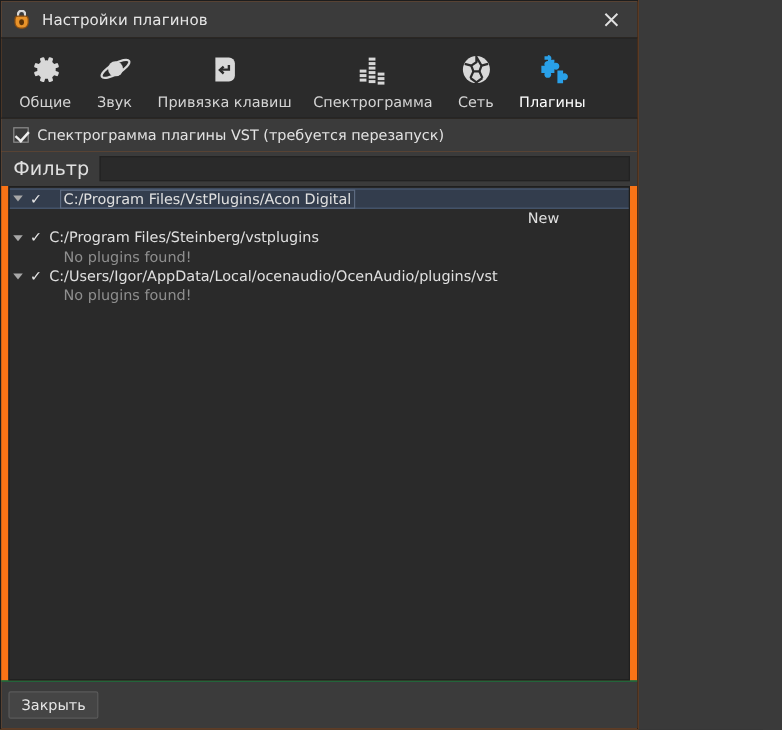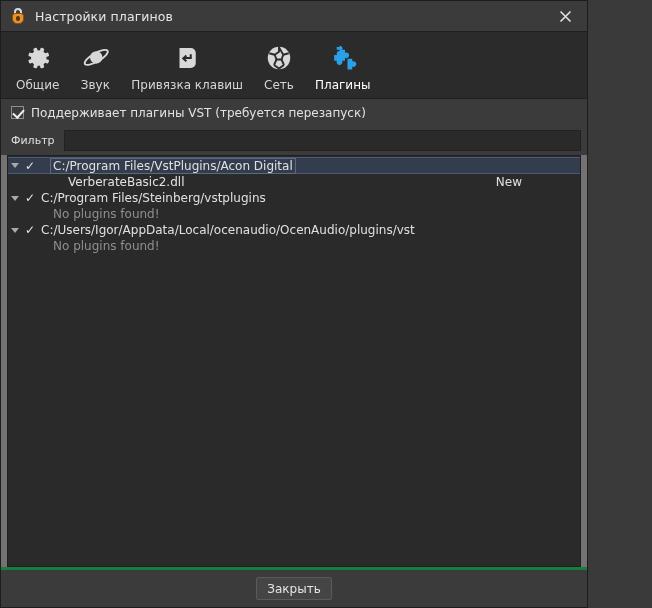--- a/index.html
+++ b/index.html
@@ -5,23 +5,23 @@
   * { box-sizing: border-box; margin: 0; padding: 0; }
   html, body {
     width: 652px; height: 608px;
     background: #3a3a3a;
     font-family: "DejaVu Sans", "Liberation Sans", sans-serif;
     font-size: 12px;
     color: #dcdcdc;
     overflow: hidden;
   }
   .window {
-    width: 588px; height: 608px;
+    width: 532px; height: 608px;
     display: flex; flex-direction: column;
-    background: #737373;
+    background: #f97316;
     border: 1px solid #1d1d1d;
   }
 
   
   .titlebar {
     height: 30px; flex: 0 0 30px;
     background: #3b3b3b;
     display: flex; align-items: center;
     padding-left: 8px;
     position: relative;
@@ -90,21 +90,21 @@
   }
   .chk-label { font-size: 12px; color: #e2e2e2; }
 
   
   .filter-row {
     flex: 0 0 29px; height: 29px;
     display: flex; align-items: center;
     padding: 0 6px 0 10px;
     background: #3b3b3b;
   }
-  .filter-label { font-size: 11px; color: #e0e0e0; margin-right: 9px; }
+  .filter-label { font-size: 16px; color: #e0e0e0; margin-right: 9px; }
   .filter-input {
     flex: 1 1 auto; height: 21px;
     background: #2a2a2a;
     border: 1px solid #222;
     color: #dcdcdc; font-size: 12px;
     padding: 0 4px;
     font-family: "DejaVu Sans", "Liberation Sans", sans-serif;
     outline: none;
   }
 
@@ -162,21 +162,21 @@
     position: absolute; right: 58px; color: #e0e0e0;
   }
 
   
   .btnbar {
     flex: 0 0 40px; height: 40px;
     display: flex; align-items: center;
     padding: 0 6px;
     background: #3b3b3b;
   }
-  .btnbar.bottom { border-top: 3px solid #15803d; justify-content: center; }
+  .btnbar.bottom { border-top: 1px solid #15803d; justify-content: flex-start; }
   .spacer { flex: 1 1 auto; }
   .btn {
     background: #454545;
     border: 1px solid #5a5a5a;
     color: #e6e6e6;
     font-size: 12px;
     font-family: "DejaVu Sans", "Liberation Sans", sans-serif;
     height: 23px;
     padding: 0 10px;
     border-radius: 2px;
@@ -234,20 +234,41 @@
       <div class="tb-icon">
         <svg width="30" height="30" viewBox="0 0 24 24">
           <path fill="#d8d8d8" d="M6 4h9a4 4 0 014 4v8a4 4 0 01-4 4H6V4z"></path>
           <path d="M15 9v3H9.5" stroke="#2b2b2b" stroke-width="1.6" fill="none"></path>
           <path d="M11.5 10 L9 12.3 L11.5 14.6" stroke="#2b2b2b" stroke-width="1.6" fill="none"></path>
         </svg>
       </div>
       <div class="tb-label">Привязка клавиш</div>
     </div>
 
+    <div class="tb-item">
+      <div class="tb-icon">
+        <svg width="30" height="30" viewBox="0 0 24 24">
+          <g fill="#d8d8d8">
+            <rect x="3" y="12" width="4.5" height="2"></rect>
+              <rect x="3" y="15" width="4.5" height="2"></rect>
+              <rect x="3" y="18" width="4.5" height="2"></rect>
+            <rect x="9" y="4" width="4.5" height="2"></rect>
+              <rect x="9" y="7" width="4.5" height="2"></rect>
+              <rect x="9" y="10" width="4.5" height="2"></rect>
+            <rect x="9" y="13" width="4.5" height="2"></rect>
+              <rect x="9" y="16" width="4.5" height="2"></rect>
+              <rect x="9" y="19" width="4.5" height="2"></rect>
+            <rect x="15" y="14" width="4.5" height="2"></rect>
+              <rect x="15" y="17" width="4.5" height="2"></rect>
+              <rect x="15" y="20" width="4.5" height="2"></rect>
+          </g>
+        </svg>
+      </div>
+      <div class="tb-label">Спектрограмма</div>
+    </div>
 
     <div class="tb-item">
       <div class="tb-icon">
         <svg width="30" height="30" viewBox="0 0 24 24">
           <circle cx="12" cy="12" r="9" fill="#d8d8d8"></circle>
           <g fill="none" stroke="#2b2b2b" stroke-width="1.5">
             <path d="M12 3.5 L12 7 L8.6 9.4 L10 13.2 L14 13.2 L15.4 9.4 Z"></path>
             <path d="M8.6 9.4 L4.2 8.2 M15.4 9.4 L19.8 8.2 M10 13.2 L8 17.6 M14 13.2 L16 17.6 M8 17.6 L12 20.5 L16 17.6"></path>
           </g>
         </svg>
@@ -262,41 +283,40 @@
           <path fill="#29a0e8" d="M15.6 12.6h3.8v2.2c.3-.2.6-.3 1-.3 1.2 0 2.2 1 2.2 2.3s-1 2.3-2.2 2.3c-.4 0-.7-.1-1-.3v2.3h-3.8v-8.5z"></path>
         </svg>
       </div>
       <div class="tb-label">Плагины</div>
     </div>
 
   </div>
 
   <div class="options">
     <div class="chk checked"></div>
-    <div class="chk-label">Поддерживает плагины VST (требуется перезапуск)</div>
+    <div class="chk-label">Спектрограмма плагины VST (требуется перезапуск)</div>
   </div>
 
   <div class="filter-row">
     <div class="filter-label">Фильтр</div>
     <input class="filter-input" type="text" value="" style="">
   </div>
 
   <div class="tree-wrap">
     <div class="tree">
 
       <div class="row group selected">
         <div class="arrow">
             <i></i>
           </div>
         <div class="tick">✓</div>
         <div class="path-text">C:/Program Files/VstPlugins/Acon Digital</div>
       </div>
 
       <div class="row child">
-        <div class="child-name">VerberateBasic2.dll</div>
         <div class="col-new">New</div>
       </div>
 
       <div class="row group">
         <div class="arrow">
             <i></i>
           </div>
         <div class="tick">✓</div>
         <div class="path-text">C:/Program Files/Steinberg/vstplugins</div>
       </div>

